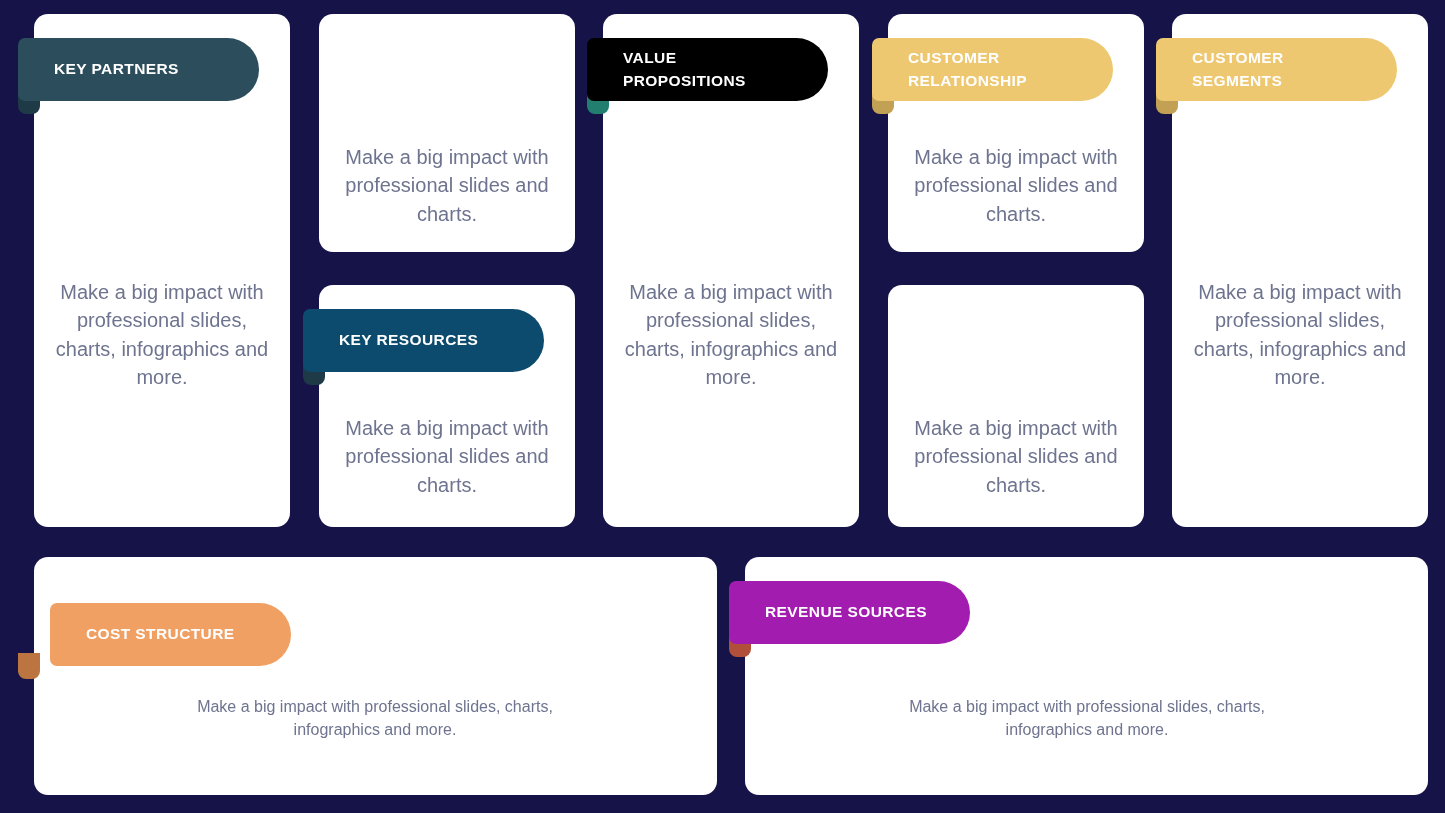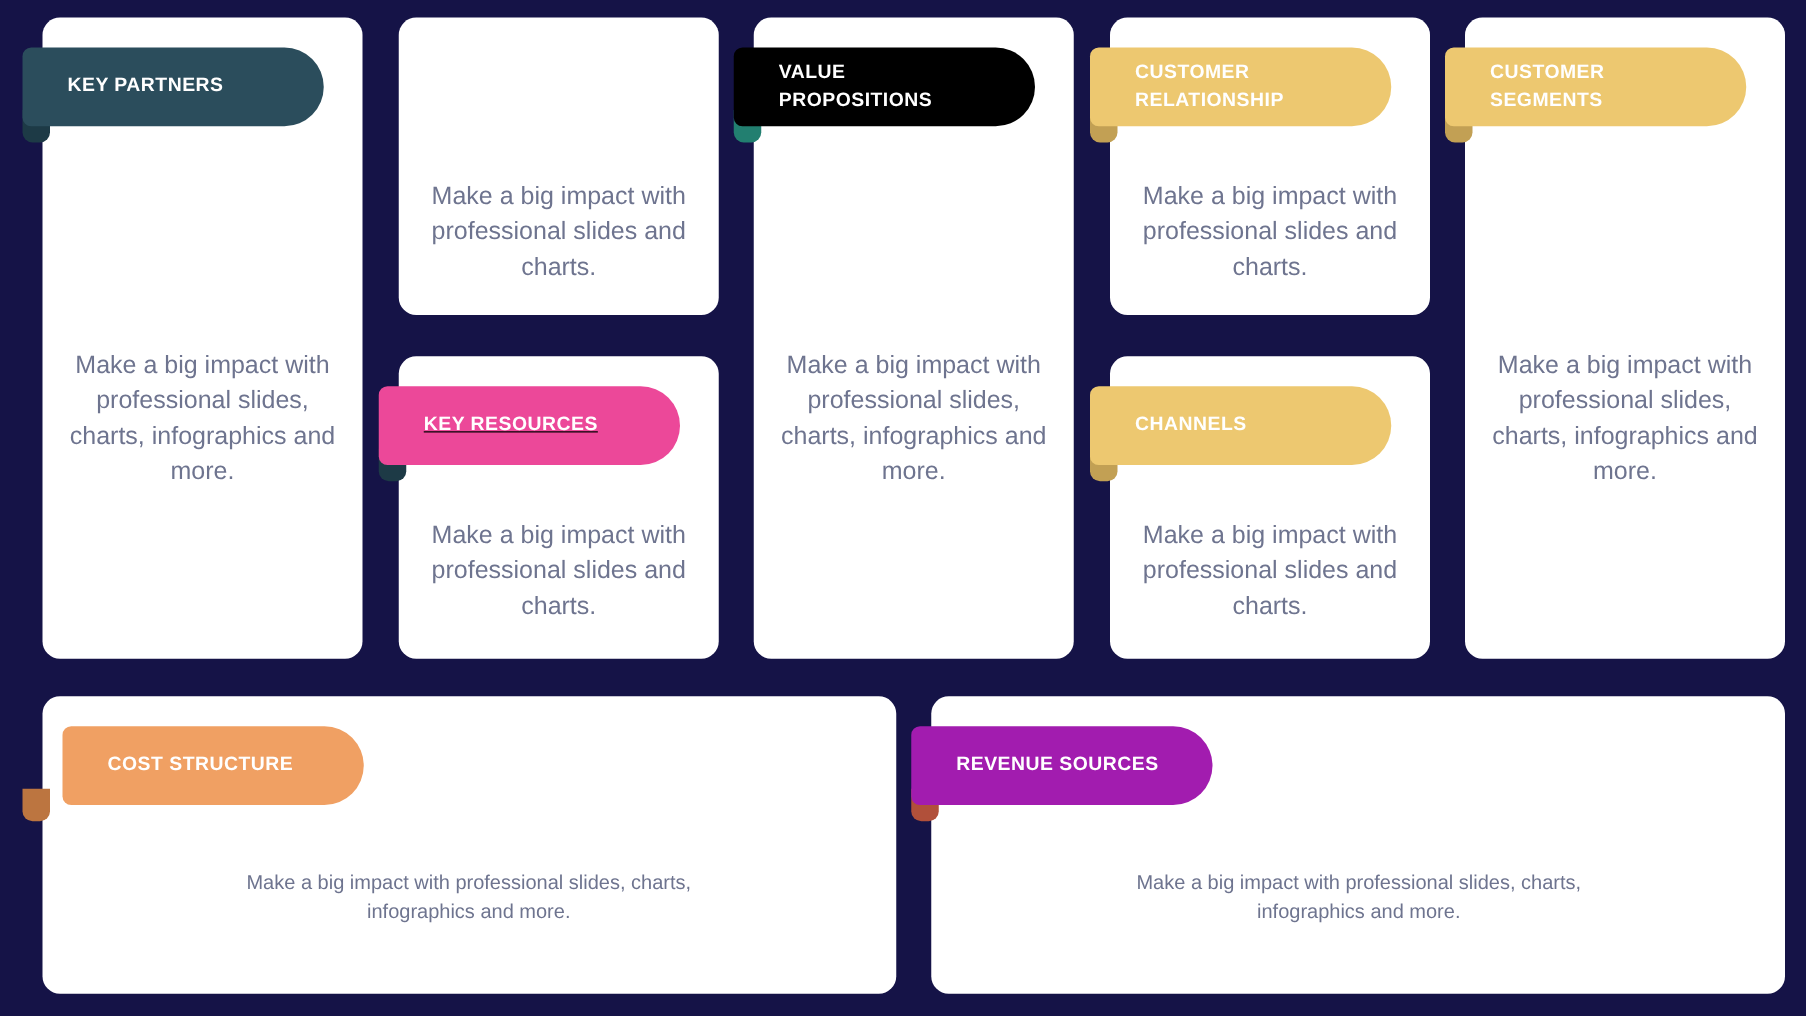--- a/index.html
+++ b/index.html
@@ -94,21 +94,21 @@
     </div>
   </div>
   <div class="body-text" style="left:52px; top:278px; width:220px;">Make a big impact with professional slides, charts, infographics and more.</div>
 
   <div class="card" style="left:319px; top:14px; width:256px; height:238px;"></div>
   <div class="body-text" style="left:345px; top:143px; width:204px;">Make a big impact with professional slides and charts.</div>
 
   <div class="card" style="left:319px; top:285px; width:256px; height:242px;"></div>
   <div class="pill-wrap" style="left:303px; top:309px; width:241px; height:63px;">
     <div class="fold" style="background:#1d3a46;"></div>
-    <div class="pill" style="background:#ec4899;text-decoration:underline;">
+    <div class="pill" style="background:#0c4a6e;">
       <span class="pill-title">KEY RESOURCES</span>
     </div>
   </div>
   <div class="body-text" style="left:345px; top:414px; width:204px;">Make a big impact with professional slides and charts.</div>
 
   <div class="card" style="left:603px; top:14px; width:256px; height:513px;"></div>
   <div class="pill-wrap" style="left:587px; top:38px; width:241px; height:63px;">
     <div class="fold" style="background:#227f70;"></div>
     <div class="pill" style="background:#000000;">
       <span class="pill-title">VALUE
@@ -121,40 +121,34 @@
   <div class="pill-wrap" style="left:872px; top:38px; width:241px; height:63px;">
     <div class="fold" style="background:#c2a054;"></div>
     <div class="pill" style="background:#edc870;">
       <span class="pill-title">CUSTOMER
 RELATIONSHIP</span>
     </div>
   </div>
   <div class="body-text" style="left:914px; top:143px; width:204px;">Make a big impact with professional slides and charts.</div>
 
   <div class="card" style="left:888px; top:285px; width:256px; height:242px;"></div>
-  <div class="pill-wrap" style="left:872px; top:309px; width:241px; height:63px;">
-    <div class="fold" style="background:#c2a054;"></div>
-    <div class="pill" style="background:#edc870;">
-      <span class="pill-title">CHANNELS</span>
-    </div>
-  </div>
   <div class="body-text" style="left:914px; top:414px; width:204px;">Make a big impact with professional slides and charts.</div>
 
   <div class="card" style="left:1172px; top:14px; width:256px; height:513px;"></div>
   <div class="pill-wrap" style="left:1156px; top:38px; width:241px; height:63px;">
     <div class="fold" style="background:#c2a054;"></div>
     <div class="pill" style="background:#edc870;">
       <span class="pill-title">CUSTOMER
 SEGMENTS</span>
     </div>
   </div>
   <div class="body-text" style="left:1190px; top:278px; width:220px;">Make a big impact with professional slides, charts, infographics and more.</div>
 
   <div class="card" style="left:34px; top:557px; width:683px; height:238px;"></div>
-  <div class="pill-wrap" style="left:18px; top:581px; width:241px; height:63px;padding-left:32px;">
+  <div class="pill-wrap" style="left:18px; top:603px; width:241px; height:63px;padding-left:32px;">
     <div class="fold" style="background:#bc7540;"></div>
     <div class="pill" style="background:#f0a063;">
       <span class="pill-title">COST STRUCTURE</span>
     </div>
   </div>
   <div class="body-text wide" style="left:165px; top:696px; width:420px;">Make a big impact with professional slides, charts, infographics and more.</div>
 
   <div class="card" style="left:745px; top:557px; width:683px; height:238px;"></div>
   <div class="pill-wrap" style="left:729px; top:581px; width:241px; height:63px;">
     <div class="fold" style="background:#b1503a;"></div>

